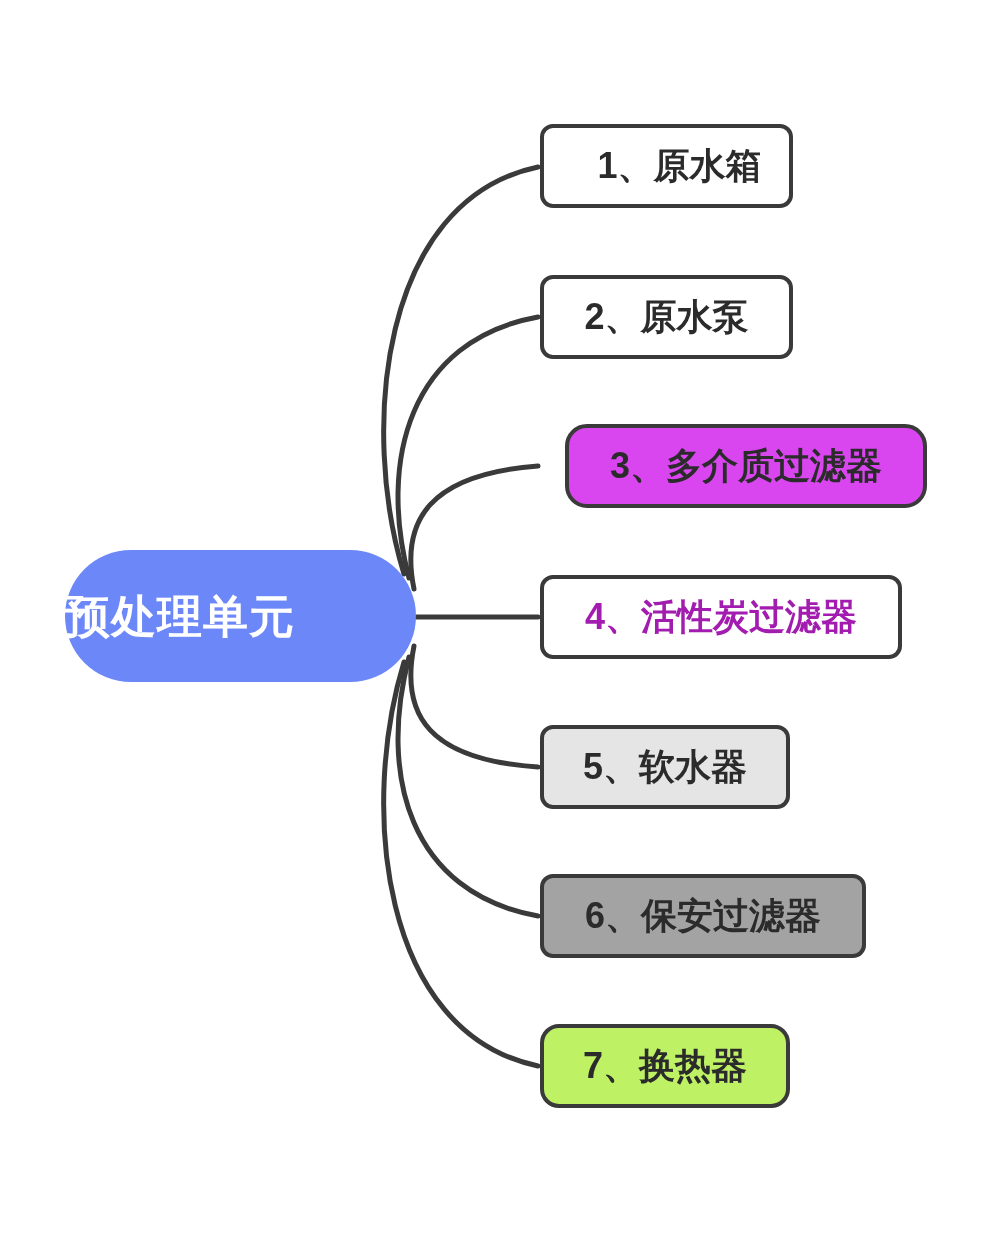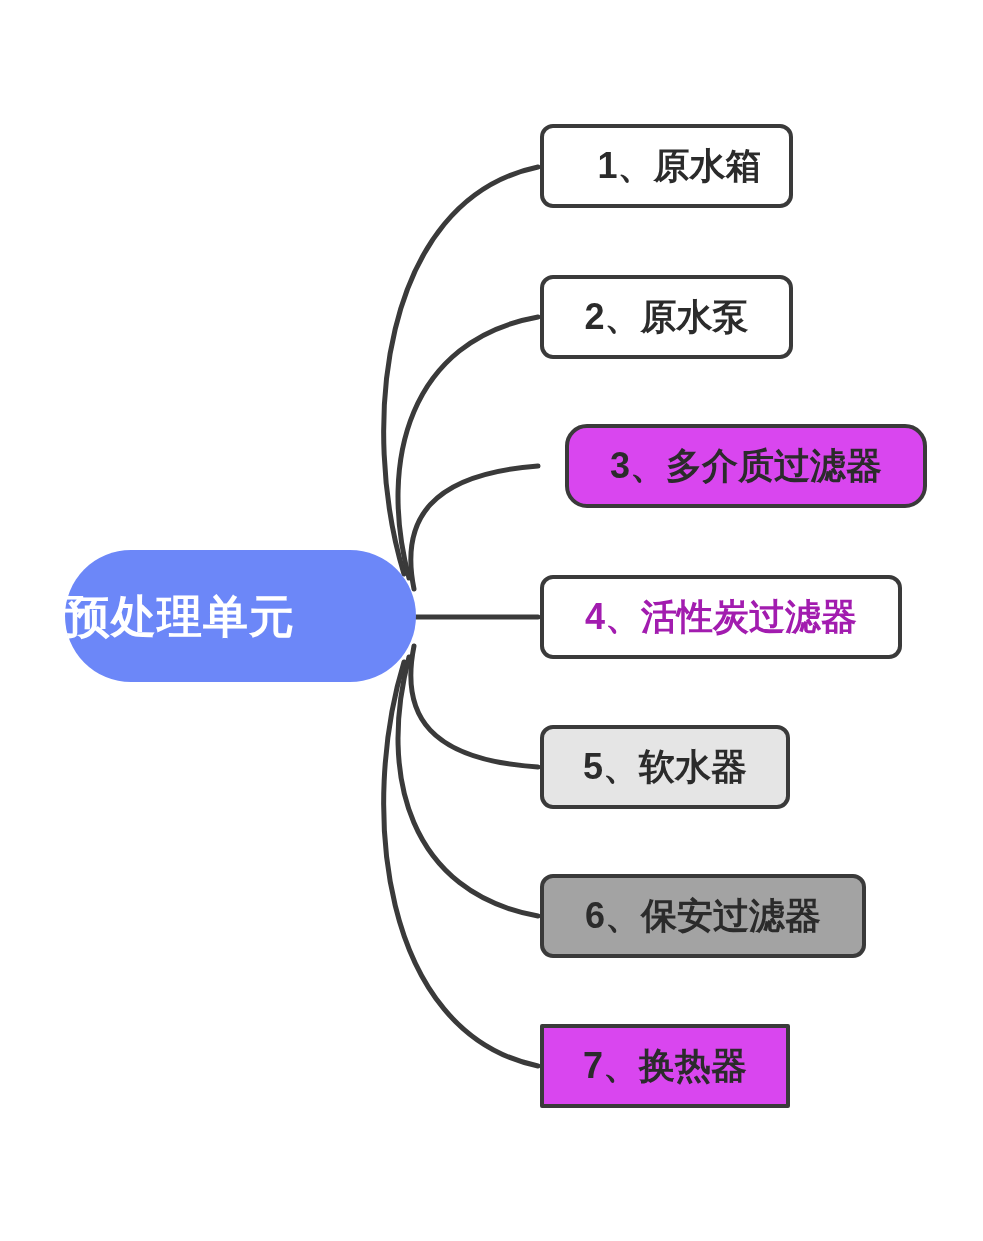--- a/index.html
+++ b/index.html
@@ -114,17 +114,17 @@
   </div>
 
   <div class="leaf-node" style="left: 540px; top: 725px; width: 250px; height: 84px; border-color: rgb(58, 58, 58); background: #e5e5e5; border-width: 4px; border-radius: 13px;">
     <span class="leaf-label" style="color: rgb(43, 43, 43);">5、软水器</span>
   </div>
 
   <div class="leaf-node" style="left: 540px; top: 874px; width: 326px; height: 84px; border-color: rgb(58, 58, 58); background: #a3a3a3; border-width: 4px; border-radius: 13px;">
     <span class="leaf-label" style="color: rgb(43, 43, 43);">6、保安过滤器</span>
   </div>
 
-  <div class="leaf-node" style="left: 540px; top: 1024px; width: 250px; height: 84px; border-color: rgb(58, 58, 58); background: #d946ef; border-width: 4px; border-radius: 2px;">
+  <div class="leaf-node" style="left: 540px; top: 1024px; width: 250px; height: 84px; border-color: rgb(58, 58, 58); background: #bef264; border-width: 4px; border-radius: 19px;">
     <span class="leaf-label" style="color: rgb(43, 43, 43);">7、换热器</span>
   </div>
 
 </div>
 
 </body></html>

